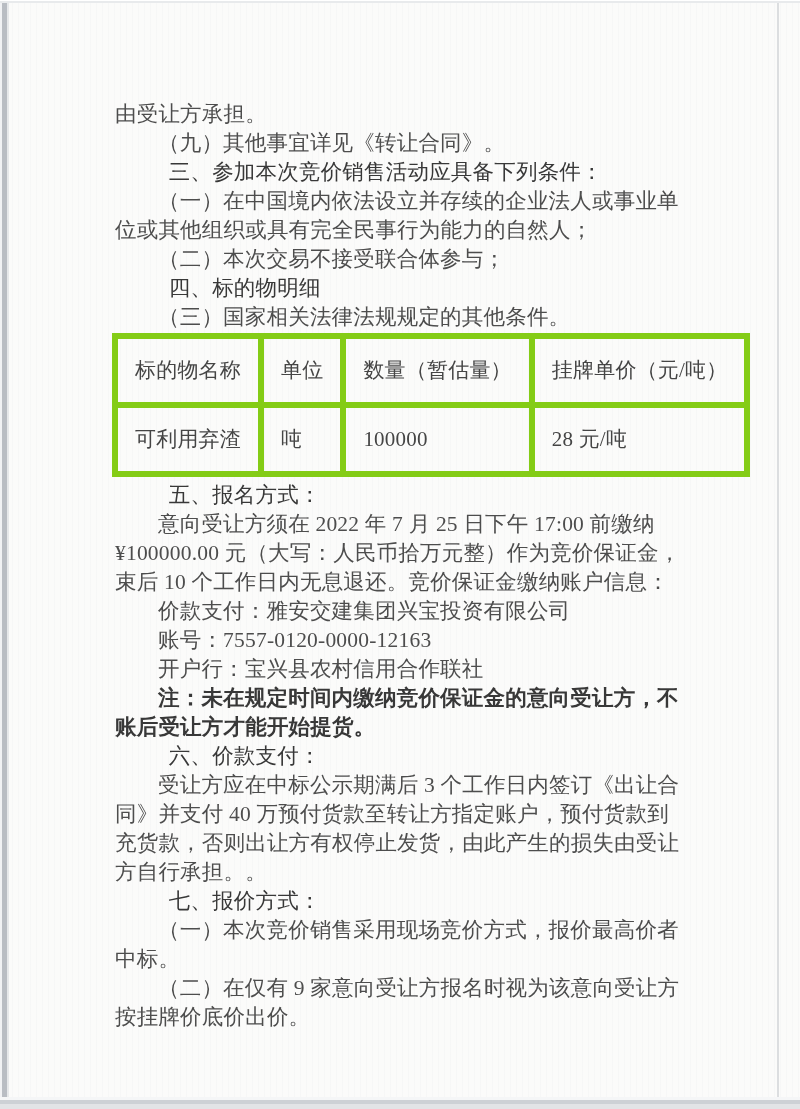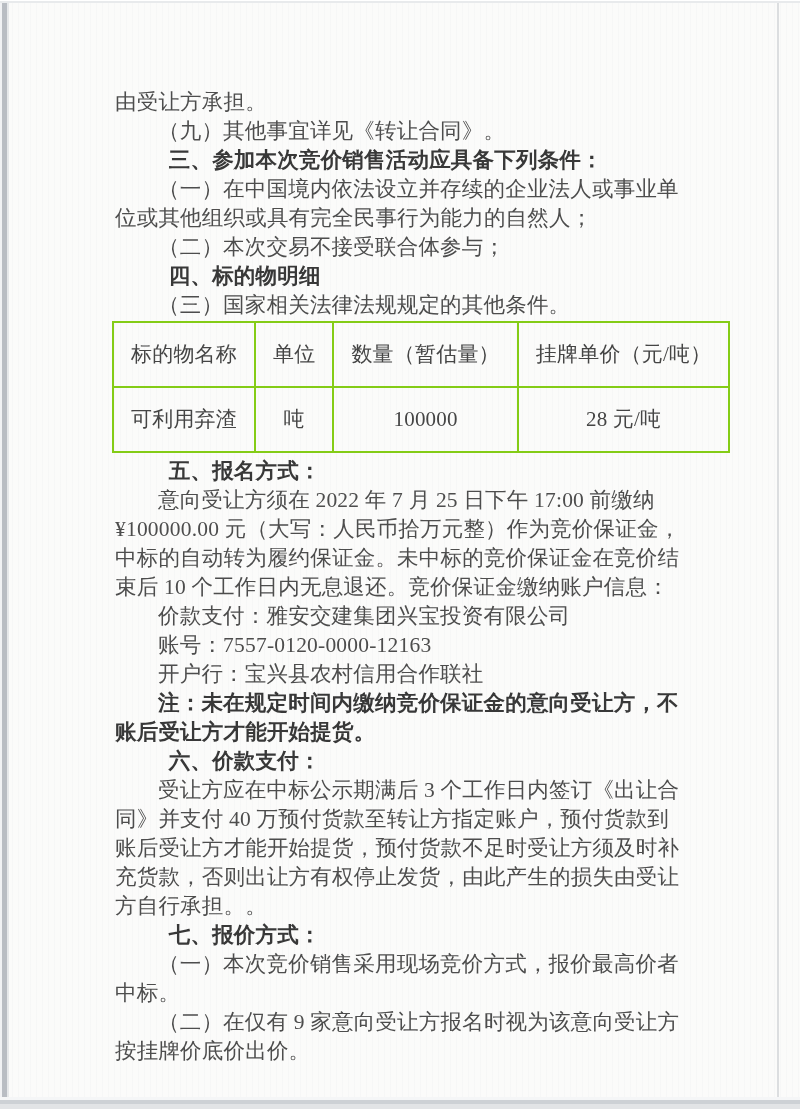--- a/index.html
+++ b/index.html
@@ -54,57 +54,57 @@
   .fold-line {
     position: absolute;
     top: 3px; bottom: 12px;
     left: 777px;
     width: 2px;
     background: #dcdee0;
   }
   .content {
     position: absolute;
     left: 115px;
-    top: 88px;
+    top: 100px;
     width: 590px;
     color: #4d4d4d;
     font-family: "Liberation Serif", "DejaVu Serif", serif;
     font-size: 21.5px;
     line-height: 29px;
     letter-spacing: 0.2px;
   }
   .ln {
     margin: 0;
     height: 29px;
     white-space: nowrap;
   }
   .ind { text-indent: 2em; }
   .hd {
     font-family: "Liberation Sans", "DejaVu Sans", sans-serif;
-    font-weight: 700;
+    font-weight: 400;
     color: #383838;
     text-indent: 2.5em;
   }
   .b {
     font-family: "Liberation Sans", "DejaVu Sans", sans-serif;
     font-weight: 700;
     color: #383838;
   }
   table.subject {
     border-collapse: collapse;
     table-layout: fixed;
     margin: 1px 0 4px -3px;
     font-size: 21px;
     color: #454545;
     letter-spacing: 0.2px;
   }
   table.subject th, table.subject td {
-    border: 2px solid #84cc16;
+    border: 6px solid #84cc16;
     font-weight: normal;
-    text-align: center;
+    text-align: left;
     vertical-align: middle;
     padding: 17px;
     height: 27px;
     overflow: hidden;
     white-space: nowrap;
   }
   .c1 { width: 138px; }
   .c2 { width: 80px; }
   .c3 { width: 150px; }
   .c4 { width: 182px; }
@@ -143,31 +143,29 @@
           <td class="c2">吨</td>
           <td class="c3">100000</td>
           <td class="c4">28 元/吨</td>
         </tr>
       </tbody>
     </table>
 
     <p class="ln hd">五、报名方式：</p>
     <p class="ln ind">意向受让方须在 2022 年 7 月 25 日下午 17:00 前缴纳</p>
     <p class="ln">¥100000.00 元（大写：人民币拾万元整）作为竞价保证金，</p>
-    <p class="ln">中标的自动转为履约保证金。未中标的竞价保证金在竞价结</p>
     <p class="ln">束后 10 个工作日内无息退还。竞价保证金缴纳账户信息：</p>
     <p class="ln ind">价款支付：雅安交建集团兴宝投资有限公司</p>
     <p class="ln ind">账号：7557-0120-0000-12163</p>
     <p class="ln ind">开户行：宝兴县农村信用合作联社</p>
     <p class="ln b ind">注：未在规定时间内缴纳竞价保证金的意向受让方，不</p>
     <p class="ln b">账后受让方才能开始提货。</p>
     <p class="ln hd">六、价款支付：</p>
     <p class="ln ind">受让方应在中标公示期满后 3 个工作日内签订《出让合</p>
     <p class="ln">同》并支付 40 万预付货款至转让方指定账户，预付货款到</p>
-    <p class="ln">账后受让方才能开始提货，预付货款不足时受让方须及时补</p>
     <p class="ln">充货款，否则出让方有权停止发货，由此产生的损失由受让</p>
     <p class="ln">方自行承担。。</p>
     <p class="ln hd">七、报价方式：</p>
     <p class="ln ind">（一）本次竞价销售采用现场竞价方式，报价最高价者</p>
     <p class="ln">中标。</p>
     <p class="ln ind">（二）在仅有 9 家意向受让方报名时视为该意向受让方</p>
     <p class="ln">按挂牌价底价出价。</p>
   </div>
 </div>
 

